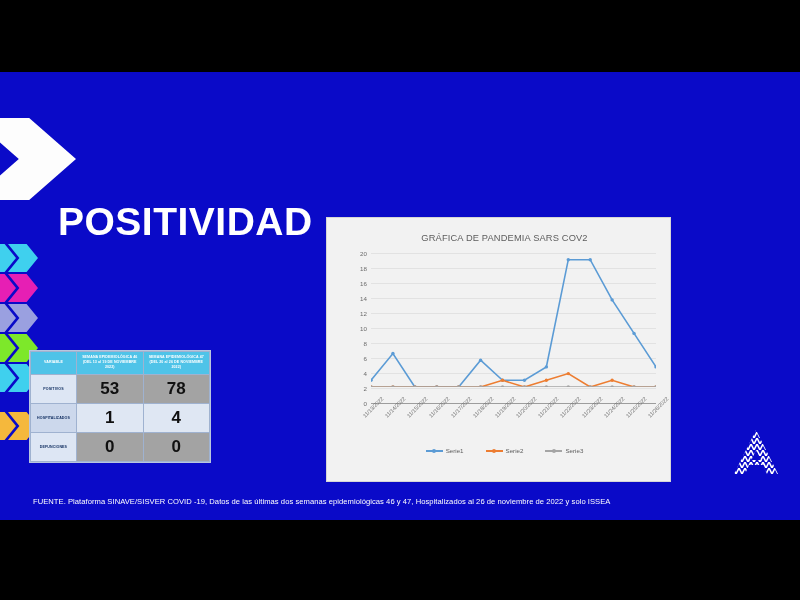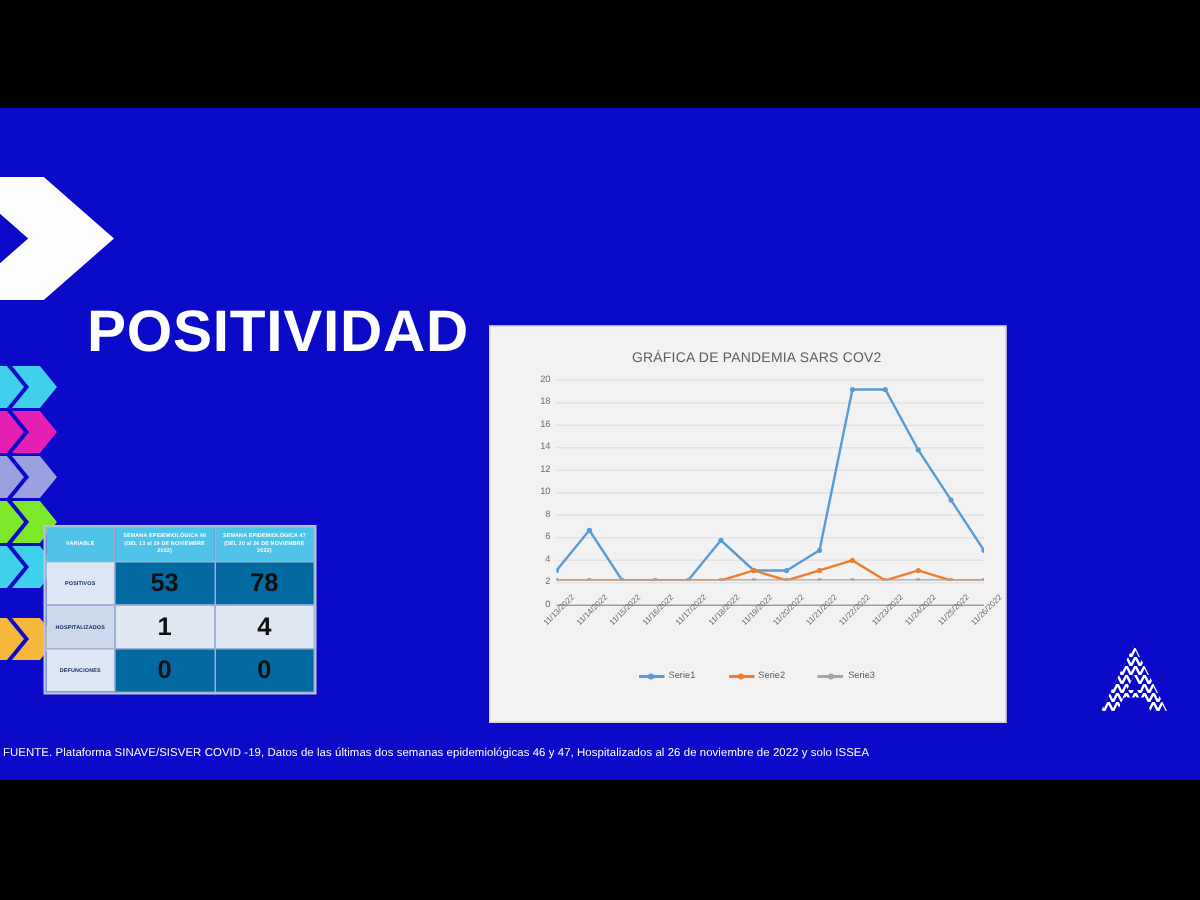--- a/index.html
+++ b/index.html
@@ -50,21 +50,21 @@
     padding:3px 2px; text-align:center; letter-spacing:0.1px;
   }
   #data-table thead th.var-head { width:46px; }
   #data-table tbody th {
     background:#ccd8ec; color:#0d2b5e;
     font-size:3.6px; font-weight:bold; text-align:center;
     padding:4px 1px; letter-spacing:0.1px;
   }
   #data-table tbody tr:nth-child(odd) th { background:#dde6f4; }
   #data-table tbody td {
-    background:#0369a1; color:#101010;
+    background:#a3a3a3; color:#101010;
     font-size:17px; font-weight:bold; text-align:center;
     padding:4px 0; font-family:"Liberation Sans", sans-serif;
   }
   #data-table tbody tr:nth-child(even) td { background:#dfe7f3; }
 
   
   #chart-card {
     position:absolute; left:326px; top:145px;
     width:345px; height:265px;
     background:#f2f2f2; border:1px solid #d6d6d6;
@@ -101,21 +101,21 @@
     transform:translate(-50%,-50%); background:inherit;
   }
   .leg-lbl { font-size:6.2px; color:#5d5d5d; }
 
   
   #footer-bar {
     position:absolute; left:0; bottom:0; width:800px; height:38px;
     background:#0a0ac8; display:flex; align-items:center;
   }
   #footer-text {
-    color:#ffffff; font-size:7.6px; padding-left:2px; letter-spacing:0.05px;
+    color:#ffffff; font-size:7.6px; padding-left:33px; letter-spacing:0.05px;
   }
 
   
   #brand-logo {
     position:absolute; right:18px; bottom:42px;
     width:52px; height:52px;
   }
 </style>
 </head>
 <body>

